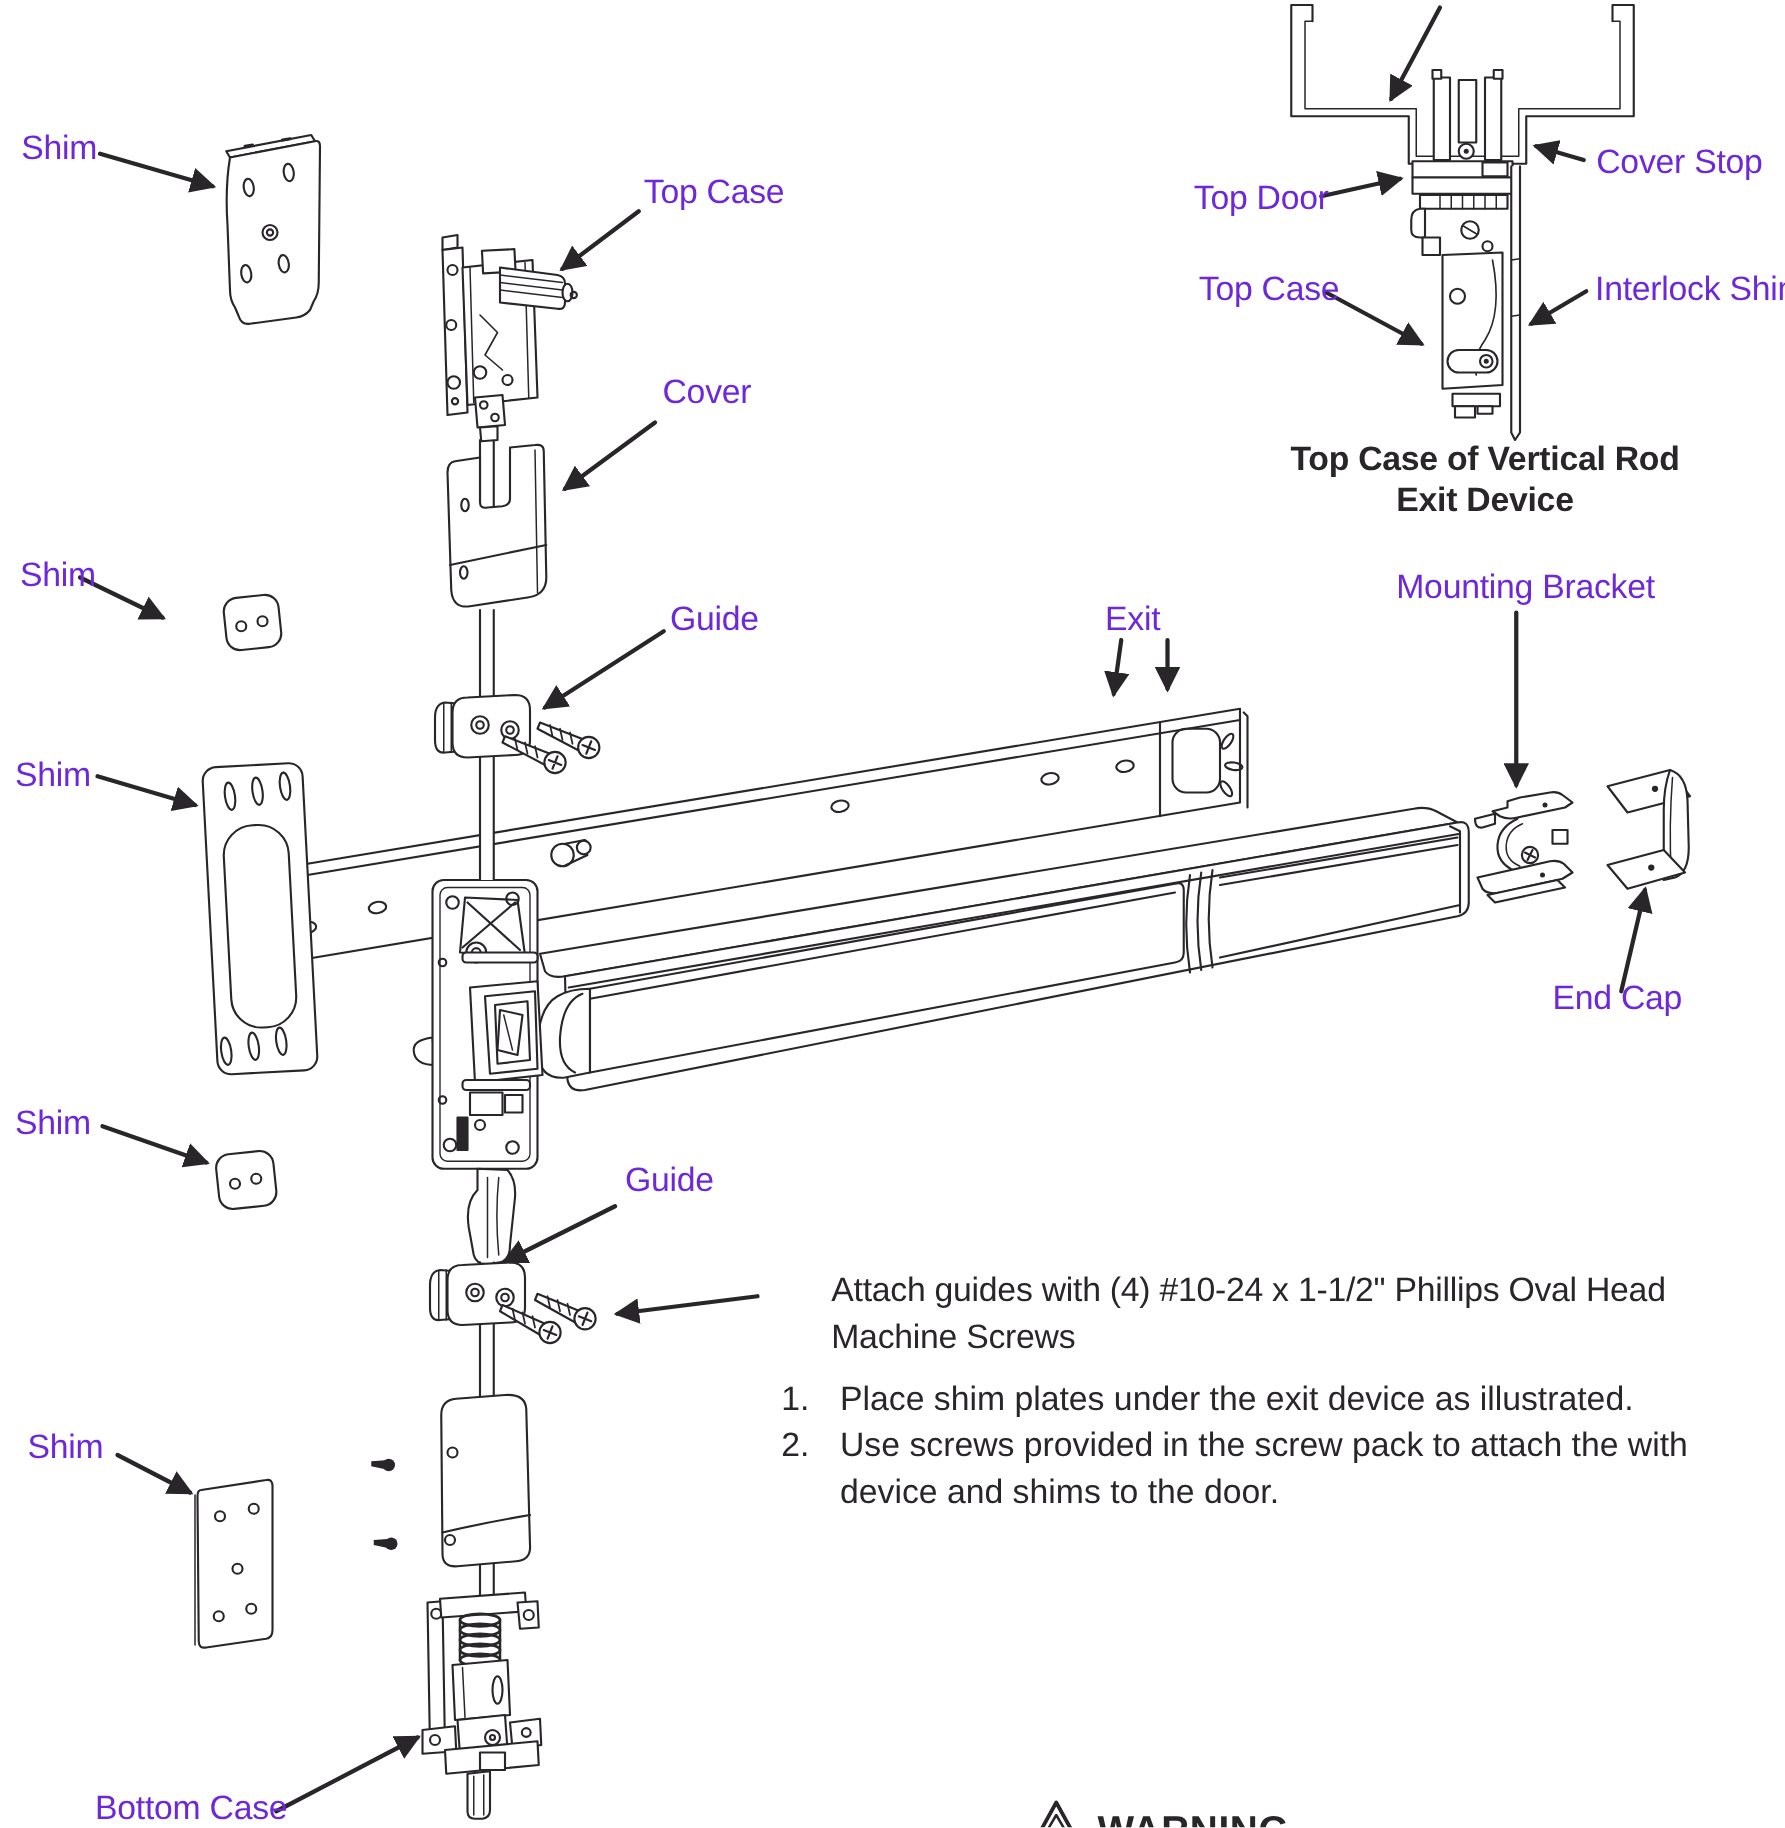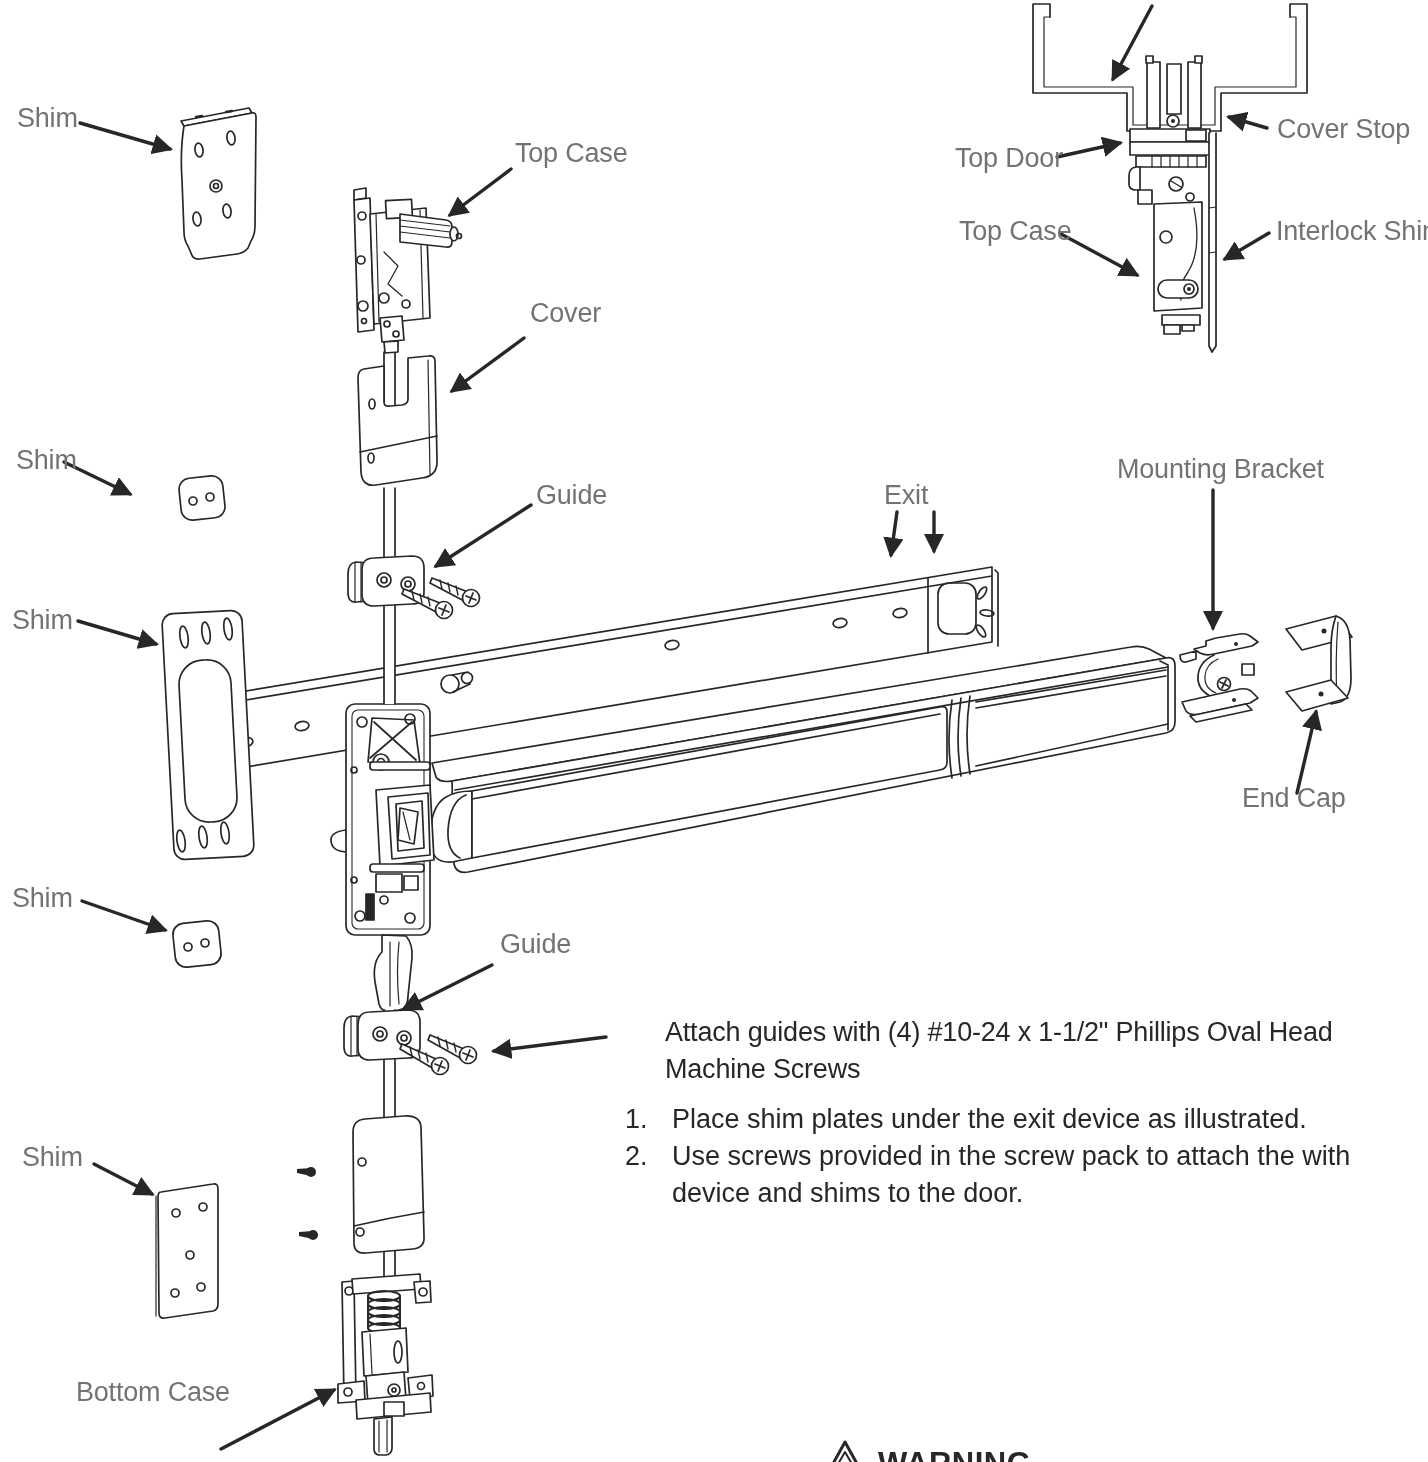--- a/index.html
+++ b/index.html
@@ -6,21 +6,21 @@
   html,body { background:#ffffff; }
   .page {
     position:relative; width:1428px; height:1462px;
     background:#ffffff; overflow:hidden;
     font-family:"Liberation Sans", sans-serif;
     color:#29262a;
   }
   svg.art { position:absolute; left:0; top:0; }
   .lbl {
     position:absolute; font-size:27px; line-height:30px;
-    color:#737373; white-space:nowrap; letter-spacing:-0.2px;
+    color:#6d28d9; white-space:nowrap; letter-spacing:-0.2px;
   }
   .caption {
     position:absolute; font-size:27px; line-height:33px;
     text-align:center; font-weight:600; letter-spacing:-0.2px;
   }
   .note {
     position:absolute; font-size:27px; line-height:37px; letter-spacing:-0.2px;margin-left:40px;
   }
   .steps { position:absolute; font-size:27px; line-height:37px; }
   .step-row { display:flex; align-items:flex-start; }
@@ -373,26 +373,30 @@
   <div class="lbl" style="left:515px;top:138px">Top Case</div>
   <div class="lbl" style="left:530px;top:298px">Cover</div>
   <div class="lbl" style="left:16px;top:445px">Shim</div>
   <div class="lbl" style="left:536px;top:480px">Guide</div>
   <div class="lbl" style="left:884px;top:480px">Exit</div>
   <div class="lbl" style="left:1117px;top:454px">Mounting Bracket</div>
   <div class="lbl" style="left:1277px;top:114px">Cover Stop</div>
   <div class="lbl" style="left:955px;top:143px">Top Door</div>
   <div class="lbl" style="left:959px;top:216px">Top Case</div>
   <div class="lbl" style="left:1276px;top:216px">Interlock Shim</div>
+  <div class="caption" style="left:1028px;top:351px;width:320px">
+    <div>Top Case of Vertical Rod</div>
+    <div>Exit Device</div>
+  </div>
   <div class="lbl" style="left:12px;top:605px">Shim</div>
   <div class="lbl" style="left:1242px;top:783px">End Cap</div>
   <div class="lbl" style="left:12px;top:883px">Shim</div>
   <div class="lbl" style="left:500px;top:929px">Guide</div>
   <div class="lbl" style="left:22px;top:1142px">Shim</div>
-  <div class="lbl" style="left:76px;top:1377px">Bottom Case</div>
+  <div class="lbl" style="left:76px;top:1431px">Bottom Case</div>
 
   <div class="note" style="left:625px;top:1014px;width:718px">Attach guides with (4) #10-24 x 1-1/2" Phillips Oval Head Machine Screws</div>
 
   <div class="steps" style="left:625px;top:1101px;width:760px">
     <div class="step-row">
       <span class="step-num">1.</span>
       <span class="step-text">Place shim plates under the exit device as illustrated.</span>
     </div>
     <div class="step-row">
       <span class="step-num">2.</span>

